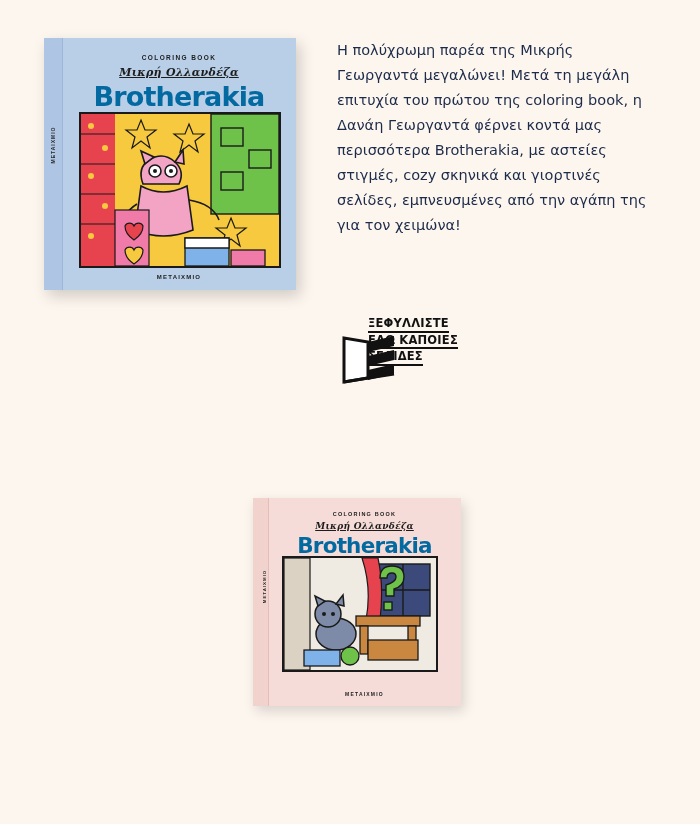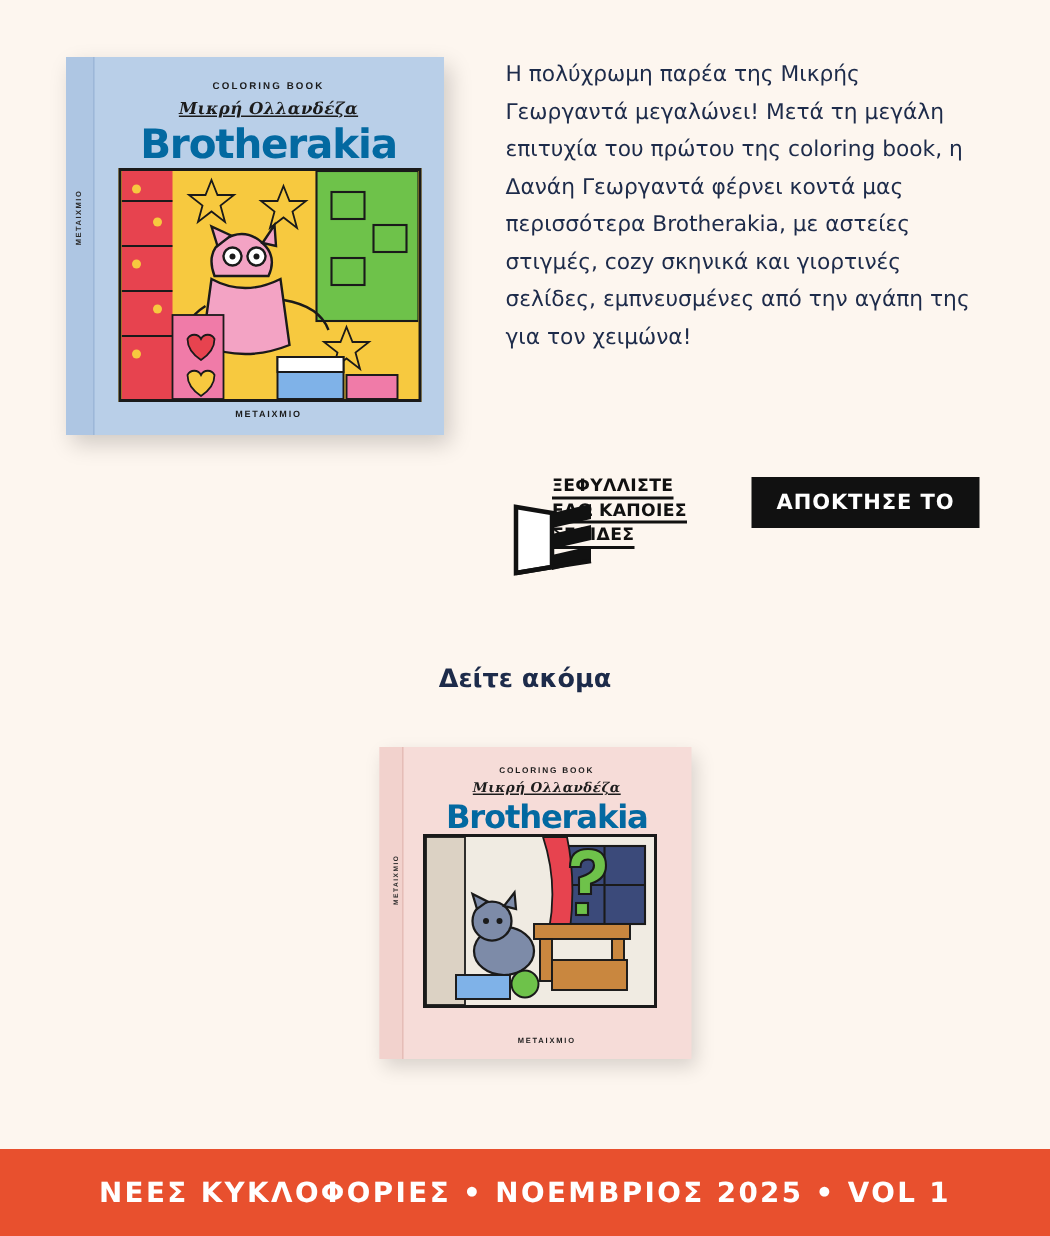--- a/index.html
+++ b/index.html
@@ -348,24 +348,22 @@
       </div>
       <svg class="book-icon" viewBox="0 0 58 56">
         <path d="M4 6 L4 50 L28 46 L28 10 Z" fill="#ffffff" stroke="#111" stroke-width="3"></path>
         <path d="M28 10 L54 4 L54 14 L28 20 Z" fill="#111"></path>
         <path d="M28 24 L54 18 L54 28 L28 34 Z" fill="#111"></path>
         <path d="M28 38 L54 32 L54 42 L28 48 Z" fill="#111"></path>
         <path d="M4 50 L28 46 L54 42" fill="none" stroke="#111" stroke-width="3"></path>
       </svg>
     </div>
 
-    <div class="btn-acquire">ΑΠΟΚΤΗΣΕ ΤΟ</div>
   </div>
 
-  <div class="see-also-title">Δείτε ακόμα</div>
 
   <div class="cover-second">
     <div class="cover-spine">
       <div class="spine-text">ΜΕΤΑΙΧΜΙΟ</div>
     </div>
     <div class="cover-body">
       <div class="kicker">COLORING BOOK</div>
       <div class="author-script">Μικρή Ολλανδέζα</div>
       <div class="big-title">Brotherakia</div>
       <div class="subtitle">OFFLINE MOMENTS, FULL OF COLOR</div>
@@ -407,17 +405,14 @@
             <rect x="20" y="92" width="36" height="16" fill="#7fb2e8"></rect>
             <circle cx="66" cy="98" r="9" fill="#6ec24a"></circle>
           </g>
         </svg>
       </div>
 
       <div class="publisher">ΜΕΤΑΙΧΜΙΟ</div>
     </div>
   </div>
 
-  <div class="footer">
-    <div class="footer-text">ΝΕΕΣ ΚΥΚΛΟΦΟΡΙΕΣ • ΝΟΕΜΒΡΙΟΣ 2025 • VOL 1</div>
-  </div>
 
 </div>
 
 </body></html>

